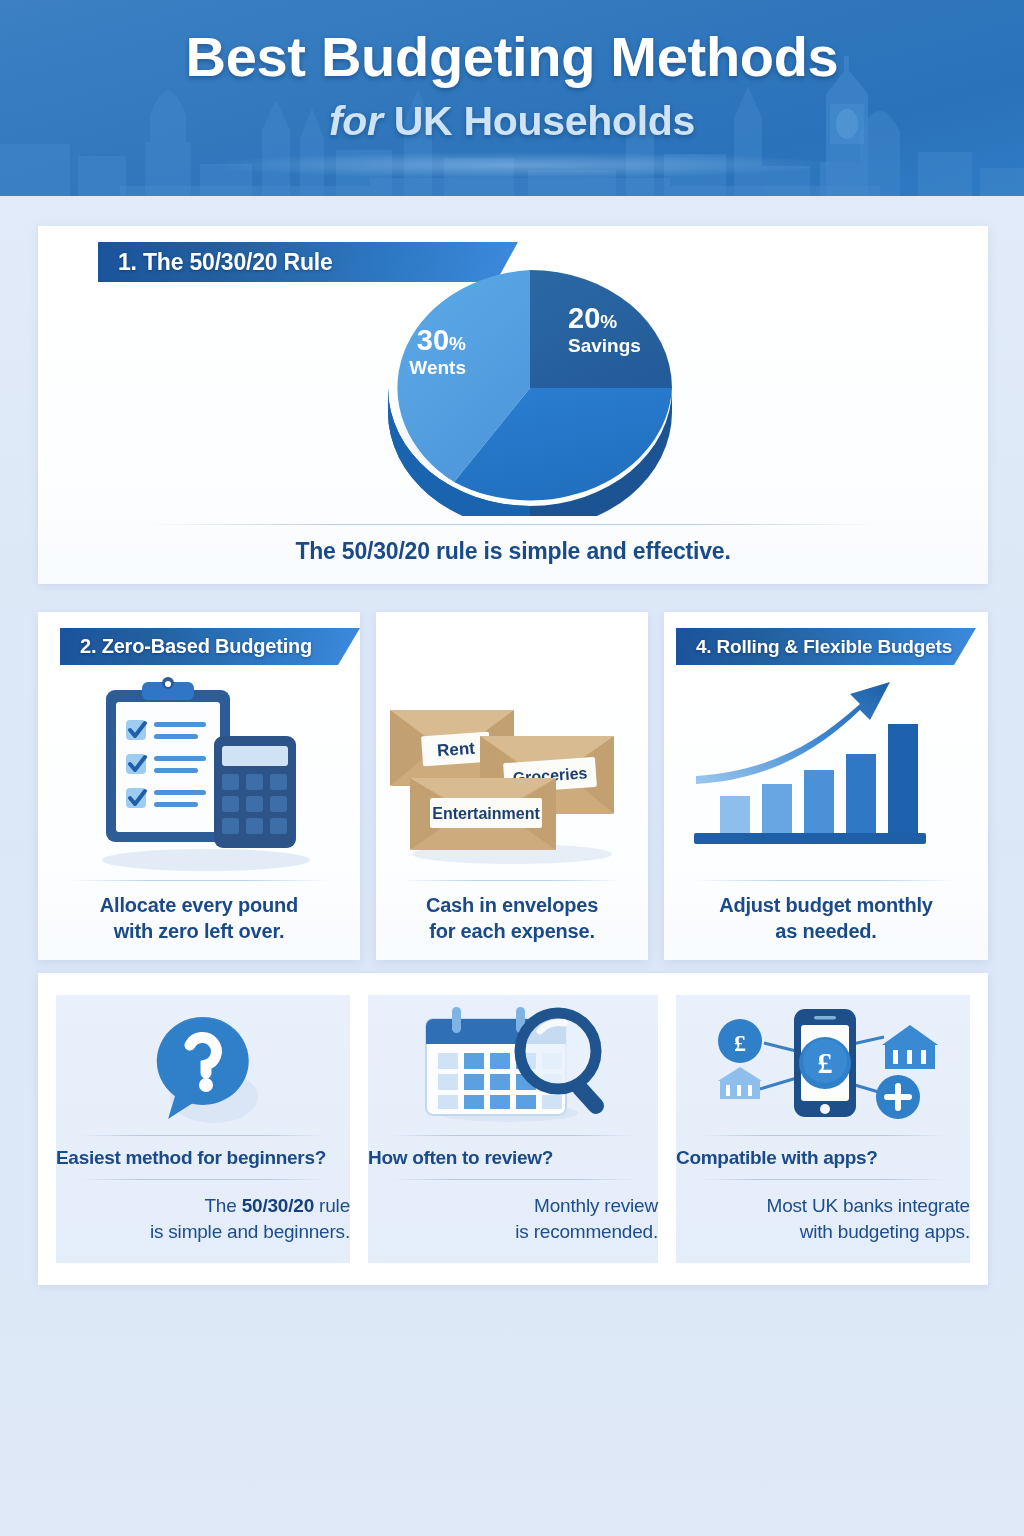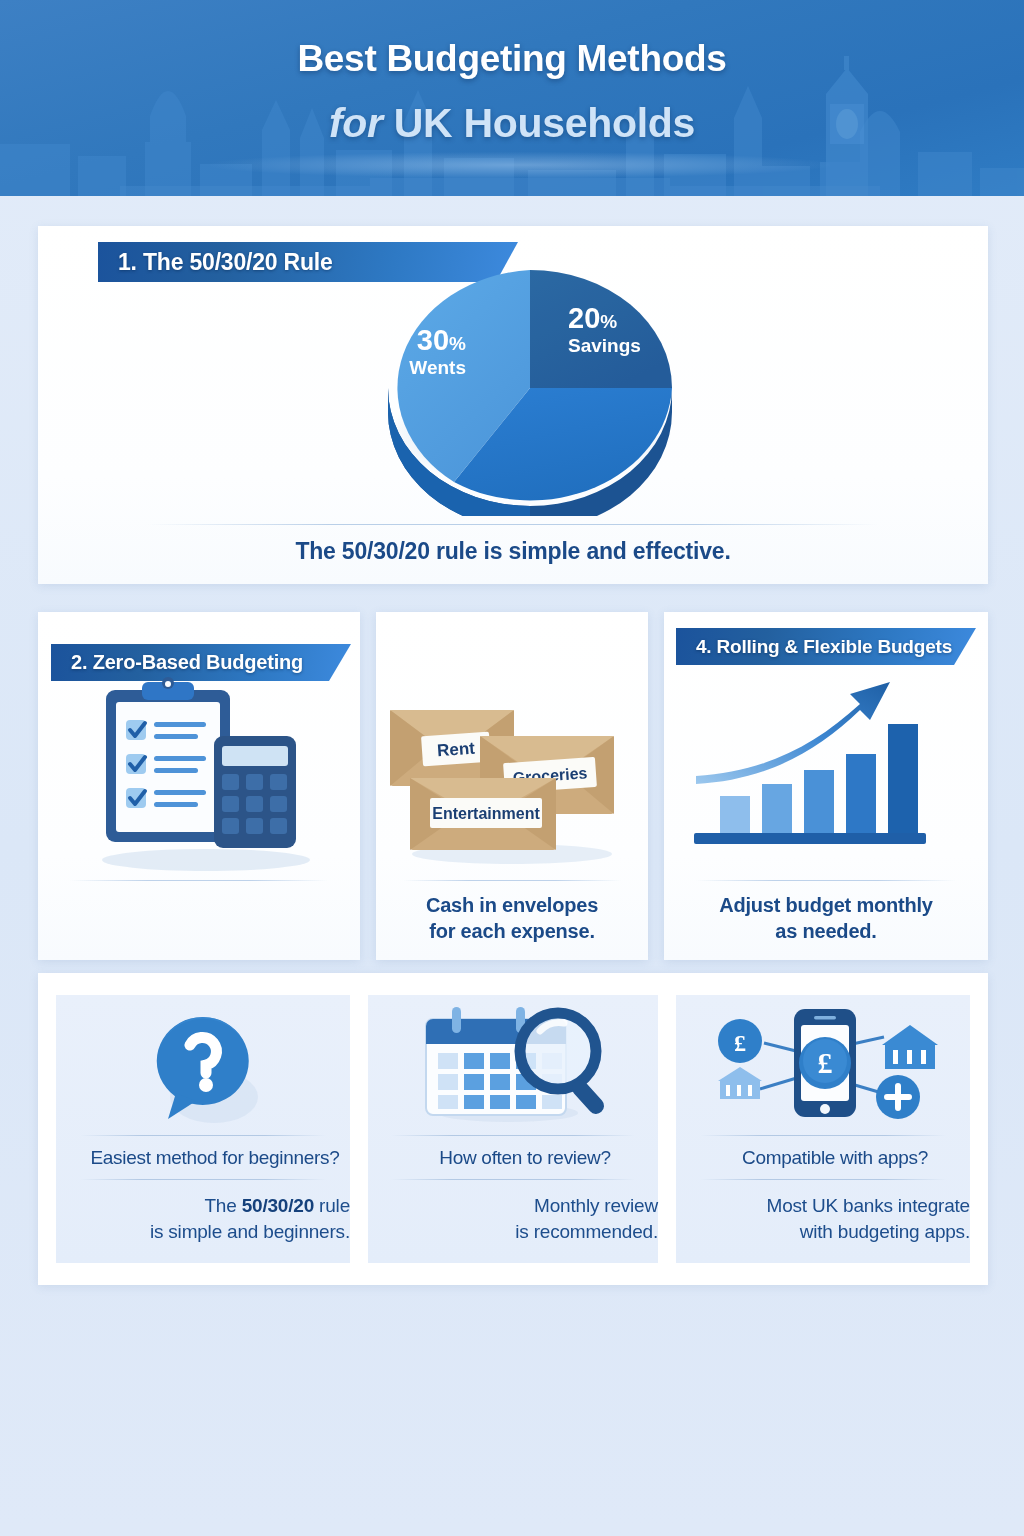--- a/index.html
+++ b/index.html
@@ -22,36 +22,35 @@
     overflow: hidden;
   }
   .skyline { position: absolute; left: 0; bottom: 0; width: 1024px; height: 150px; }
   .header-inner {
     position: relative;
     z-index: 3;
     padding-top: 26px;
     text-align: center;
   }
   .title-main {
-    font-size: 37px;
+    font-size: 56px;
     font-weight: bold;
     color: #ffffff;
     letter-spacing: -0.3px;
     text-shadow: 0 2px 5px rgba(10,45,90,.45);
     line-height: 1.12;
-    margin-top: 12px;
   }
   .title-sub {
     font-size: 41px;
     font-weight: bold;
     color: #cfe3f7;
     letter-spacing: -0.3px;
     text-shadow: 0 2px 5px rgba(10,45,90,.40);
     line-height: 1.2;
-    margin-top: 20px;
+    margin-top: 8px;
   }
   .title-sub .ital { font-style: italic; font-weight: bold; }
   .header-glow {
     position: absolute;
     left: 210px; bottom: 18px;
     width: 620px; height: 26px;
     background: radial-gradient(ellipse at center, rgba(190,220,250,.40) 0%, rgba(190,220,250,0) 72%);
     z-index: 2;
   }
 
@@ -97,21 +96,21 @@
     font-weight: bold;
     color: #1b4a88;
     letter-spacing: -0.2px;
   }
 
   
   #m-card-2 { left: 38px;  top: 612px; width: 322px; height: 348px; }
   #m-card-3 { left: 376px; top: 612px; width: 272px; height: 348px; }
   #m-card-4 { left: 664px; top: 612px; width: 324px; height: 348px; }
 
-  #banner-2 { left: 13px; top: 16px; width: 300px; height: 37px; font-size: 20px; margin-top: 16px; }
+  #banner-2 { left: 22px; top: 16px; width: 300px; height: 37px; font-size: 20px; }
   #banner-3 { left: 12px; top: 16px; width: 245px; height: 37px; font-size: 20px; }
   #banner-4 { left: 12px; top: 16px; width: 300px; height: 37px; font-size: 19px; }
 
   .m-art {
     position: absolute;
     left: 0; top: 56px;
     width: 100%; height: 208px;
   }
   .m-rule {
     position: absolute;
@@ -146,24 +145,23 @@
   #faq-1 { left: 18px;  width: 294px; }
   #faq-2 { left: 330px; width: 290px; }
   #faq-3 { left: 638px; width: 294px; }
 
   .faq-art { position: absolute; left: 0; top: 6px; width: 100%; height: 128px; }
   .faq-rule-top {
     position: absolute; left: 8%; top: 140px; width: 84%; height: 1px;
     background: linear-gradient(90deg, rgba(175,200,232,0) 0%, #b3c9e4 25%, #b3c9e4 75%, rgba(175,200,232,0) 100%);
   }
   .faq-q {
-    position: absolute; left: 12px; top: 152px; width: 100%;
-    text-align: center;
+    position: absolute; left: 0; top: 152px; width: 100%;
     font-size: 19px;
-    font-weight: normal;
+    font-weight: bold;
     color: #1b4a88;
     letter-spacing: -0.3px;
   }
   .faq-rule-bot {
     position: absolute; left: 8%; top: 184px; width: 84%; height: 1px;
     background: linear-gradient(90deg, rgba(175,200,232,0) 0%, #b3c9e4 25%, #b3c9e4 75%, rgba(175,200,232,0) 100%);
   }
   .faq-a {
     position: absolute; left: 0; top: 198px; width: 100%;
     text-align: right;
@@ -313,20 +311,24 @@
       <rect x="232" y="128" width="17" height="16" rx="3"></rect>
       <rect x="184" y="150" width="17" height="16" rx="3"></rect>
       <rect x="208" y="150" width="17" height="16" rx="3"></rect>
       <rect x="232" y="150" width="17" height="16" rx="3"></rect>
     </g>
     <g fill="#6aa8e0">
       <rect x="250" y="106" width="12" height="16" rx="3" opacity="0"></rect>
     </g>
   </svg>
   <div class="m-rule"></div>
+  <div class="m-caption">
+    <span>Allocate every pound</span><br>
+    <span>with zero left over.</span>
+  </div>
 </div>
 
 <div class="card-white" id="m-card-3">
   <svg class="m-art" viewBox="0 0 272 208">
     <ellipse cx="136" cy="186" rx="100" ry="10" fill="#c3d6ea" opacity="0.40"></ellipse>
 
     <g>
       <rect x="14" y="42" width="124" height="76" rx="3" fill="#cdab7d"></rect>
       <path d="M14 42 L76 88 L138 42 Z" fill="#d8bb90"></path>
       <path d="M14 118 L62 78 L14 42 Z" fill="#c3a071"></path>

